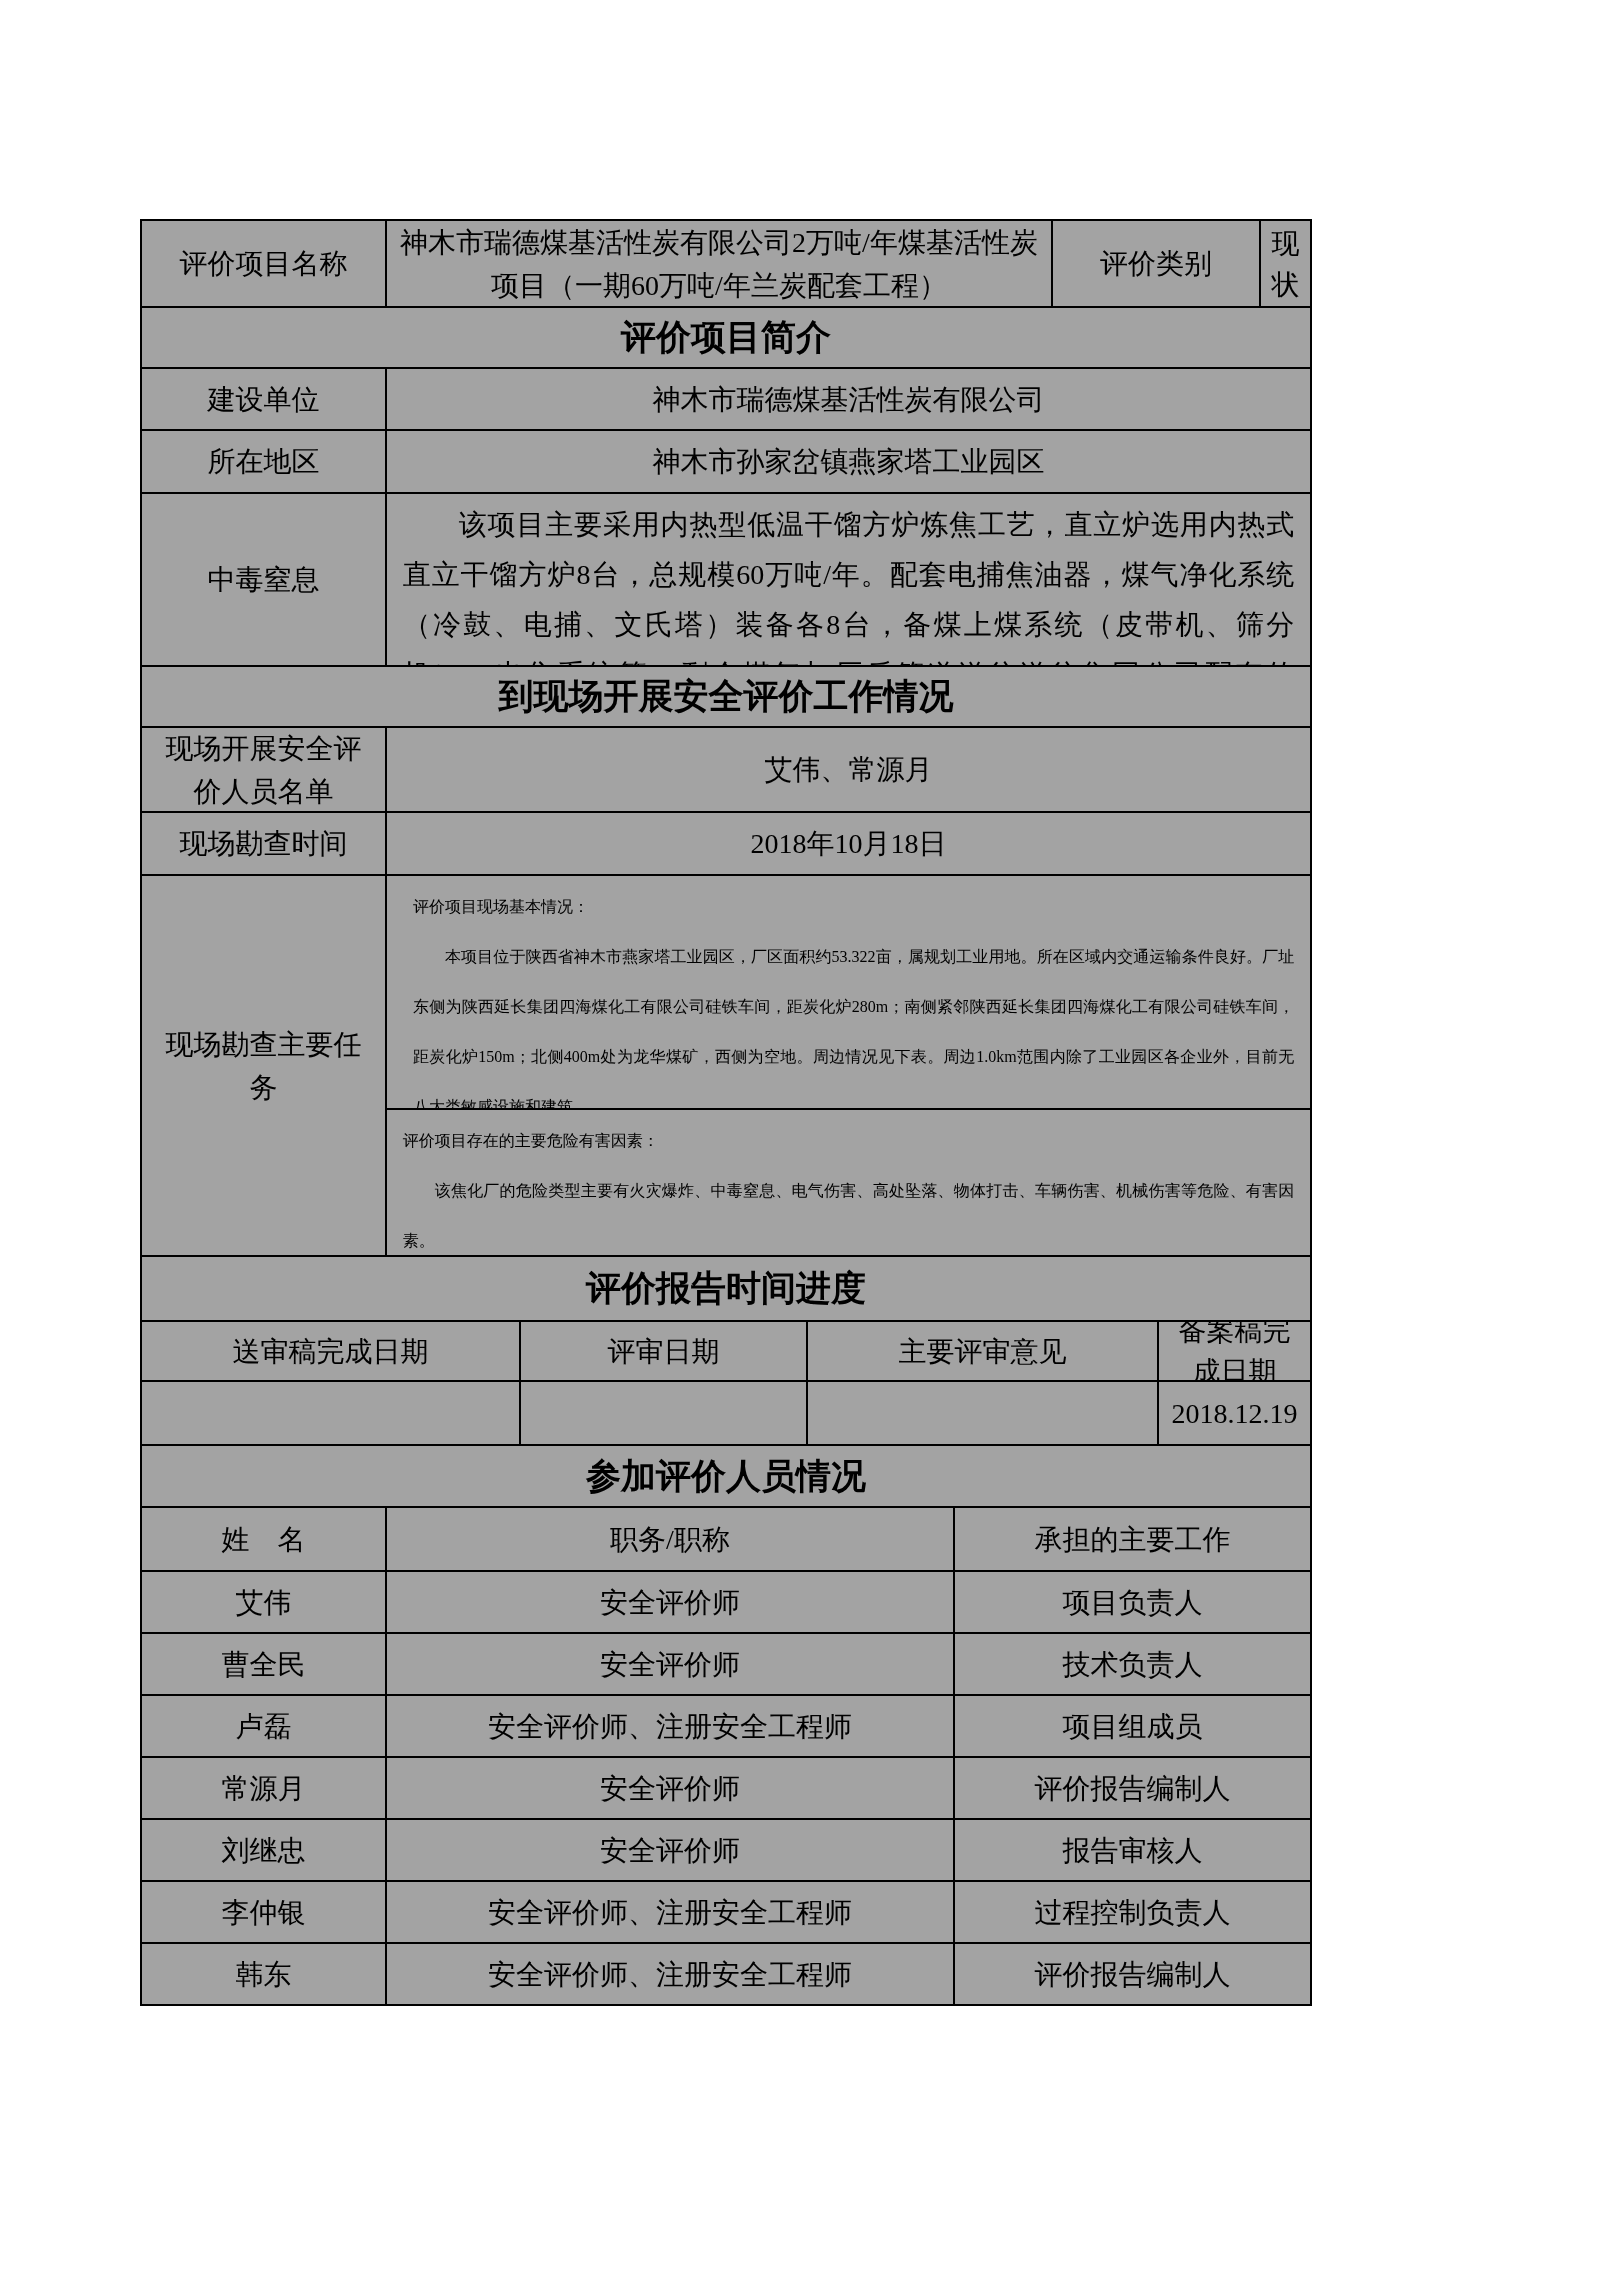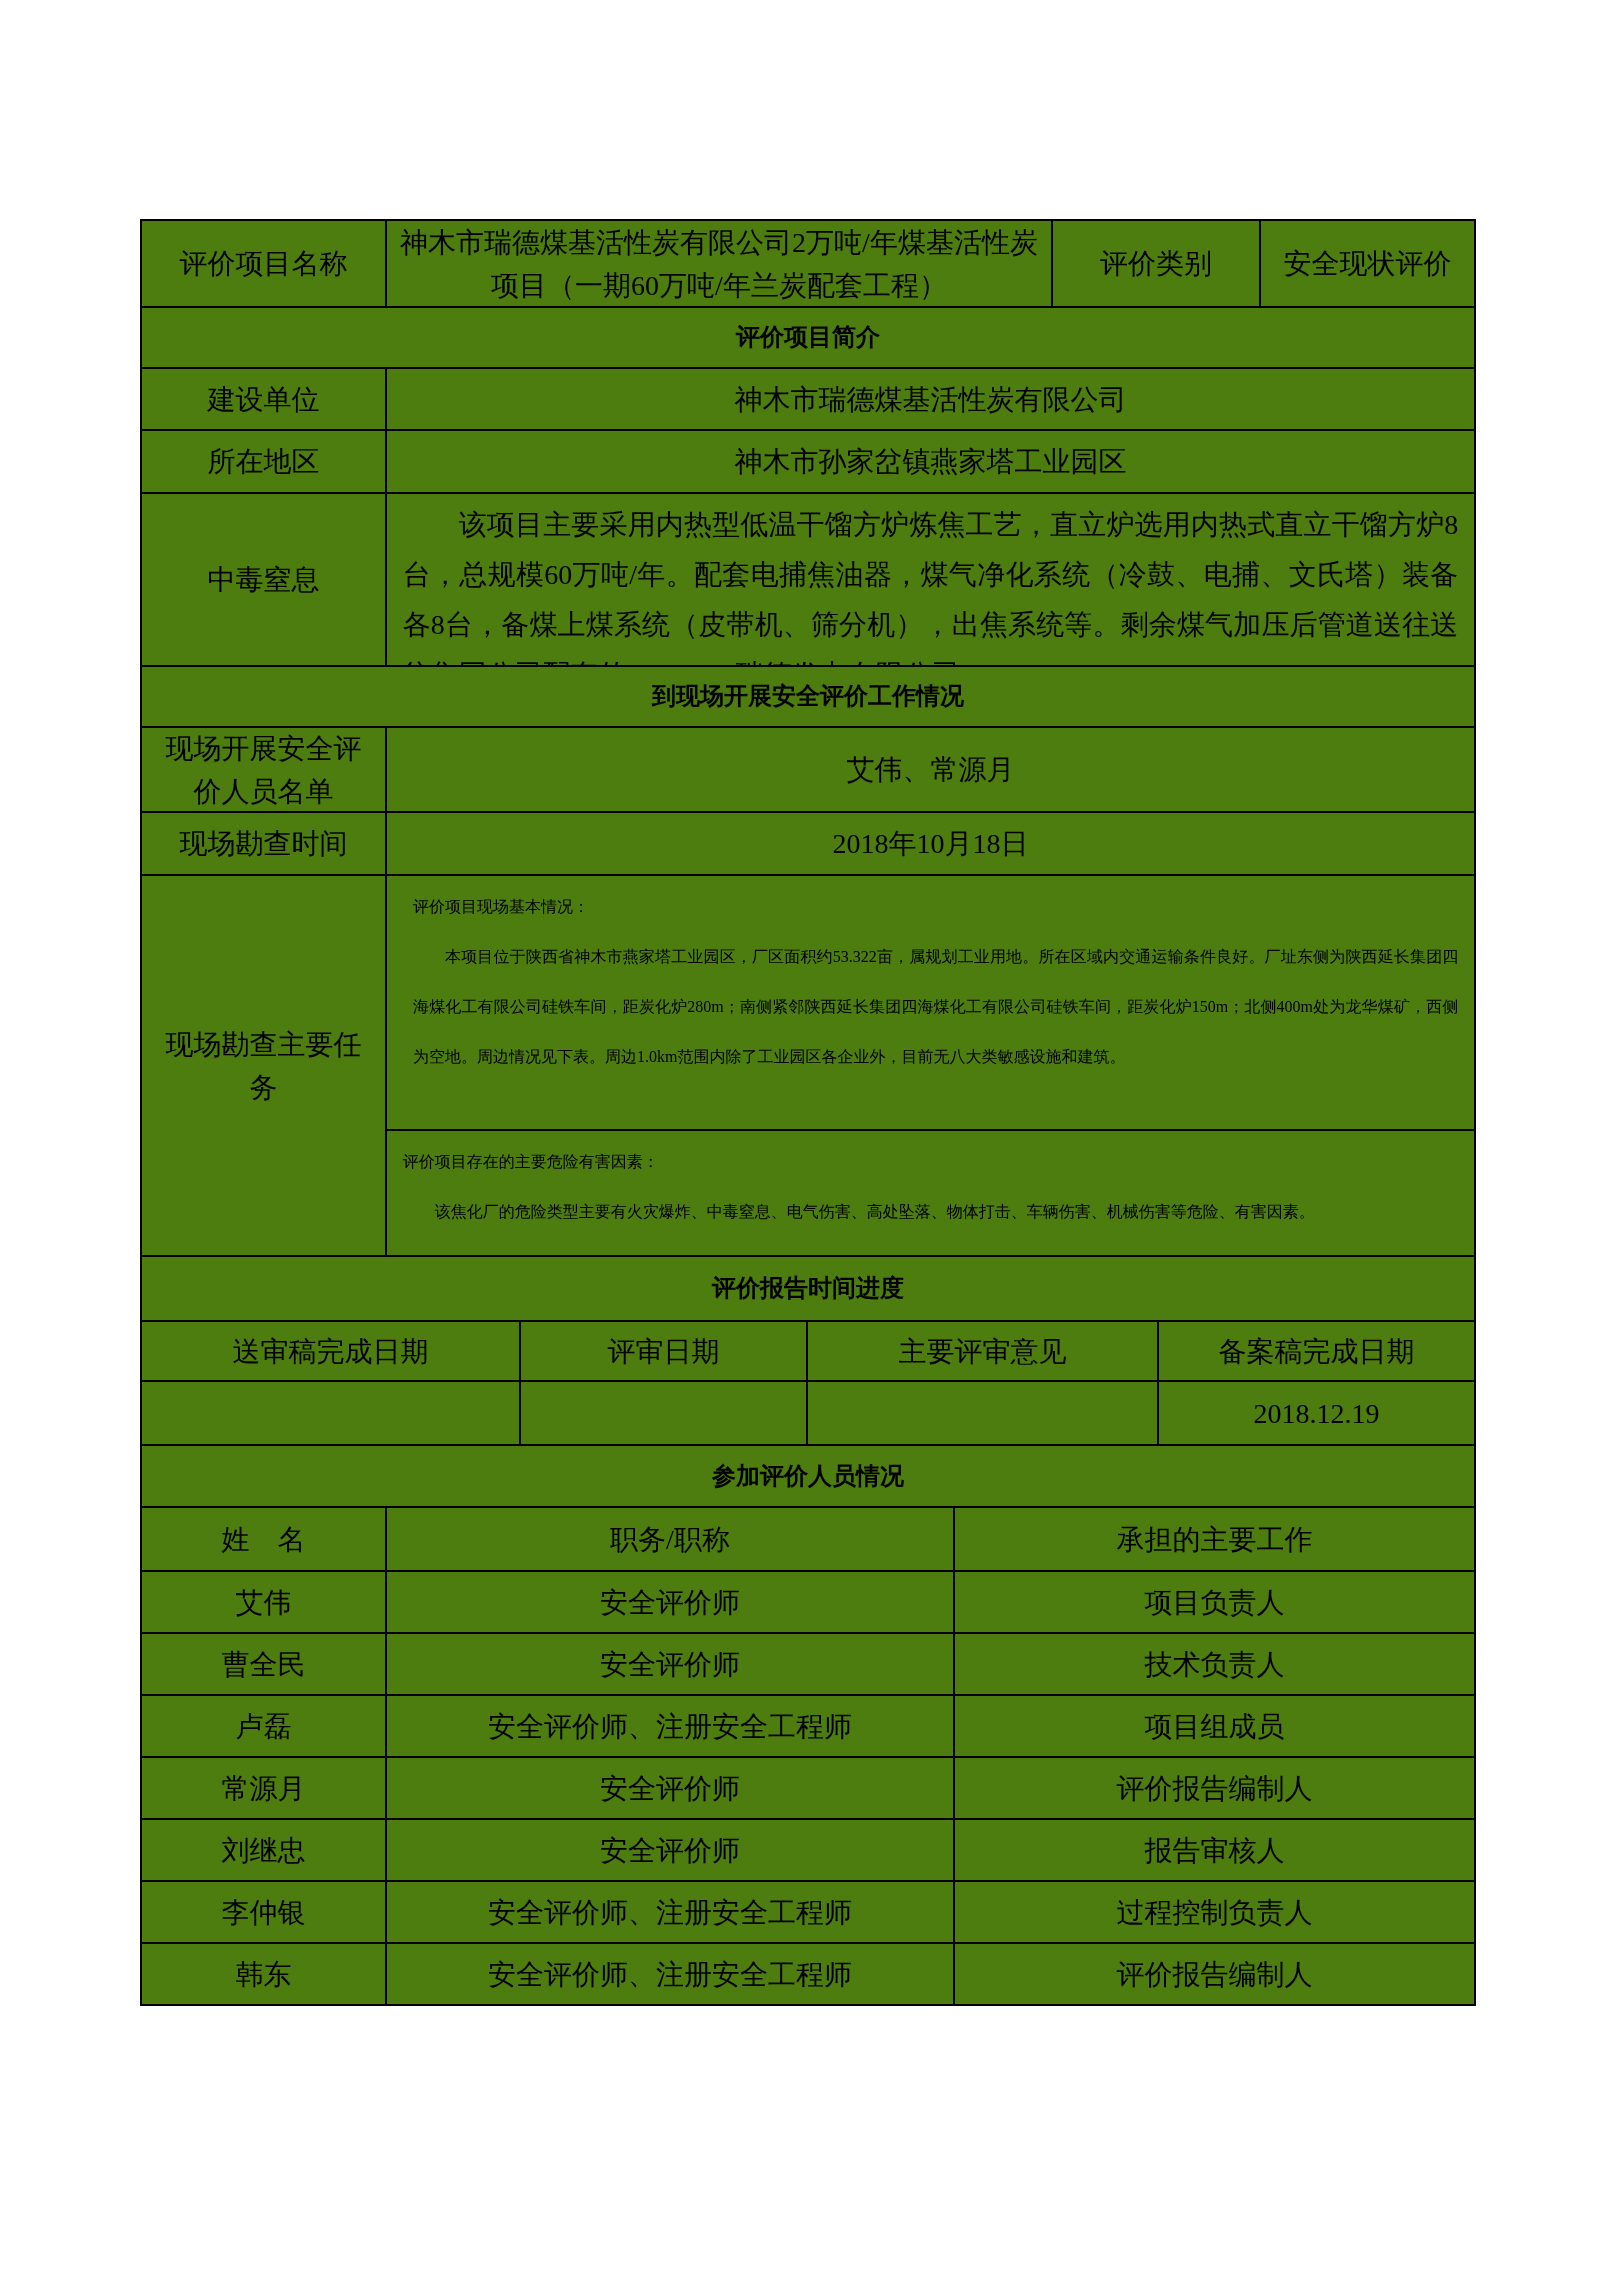--- a/index.html
+++ b/index.html
@@ -1,33 +1,33 @@
 <!DOCTYPE html>
 <html><head>
 <meta charset="utf-8">
 <style>
   html,body { margin:0; padding:0; background:#888; }
   .page {
     position:relative; width:1621px; height:2293px; background:#ffffff;
     font-family:"Liberation Serif","DejaVu Serif",serif; color:#000;
     margin:0 auto; overflow:hidden;
   }
-  .tbl { position:absolute; left:140px; top:219px; width:1336px; border:2.9px solid #000; box-sizing:border-box; background:#4d7c0f; }
+  .tbl { position:absolute; left:140px; top:219px; width:1172px; border:2.9px solid #000; box-sizing:border-box; background:#a3a3a3; }
   .row { display:flex; align-items:stretch; border-top:2.9px solid #000; }
   .row.first { border-top:none; }
   .cell {
     border-left:2px solid #000; box-sizing:border-box;
     display:flex; align-items:center; justify-content:center;
     text-align:center; font-size:28px; line-height:41px; padding:2px 9.8px;
     overflow:hidden;
   }
   .cell.nol { border-left:none; }
   .w-label { flex:0 0 243px; }
   .grow { flex:1 1 auto; }
-  .hdr { font-weight:bold; font-size:24px; }
+  .hdr { font-weight:bold; font-size:35px; }
   .para {
     display:block; text-align:justify; padding:5.9px 15.7px 2px 15.7px; line-height:50px;
   }
   .para p { margin:0; text-indent:2em; }
   .para .ptitle { text-align:left; text-indent:0; }
   .taskcol { flex:1 1 auto; display:flex; flex-direction:column; border-left:2px solid #000; box-sizing:border-box; }
   .taskcol .sub { box-sizing:border-box; overflow:hidden; }
   .taskcol .sub2 { border-top:2.9px solid #000; }
   .namecell { line-height:43px; }
 </style>

